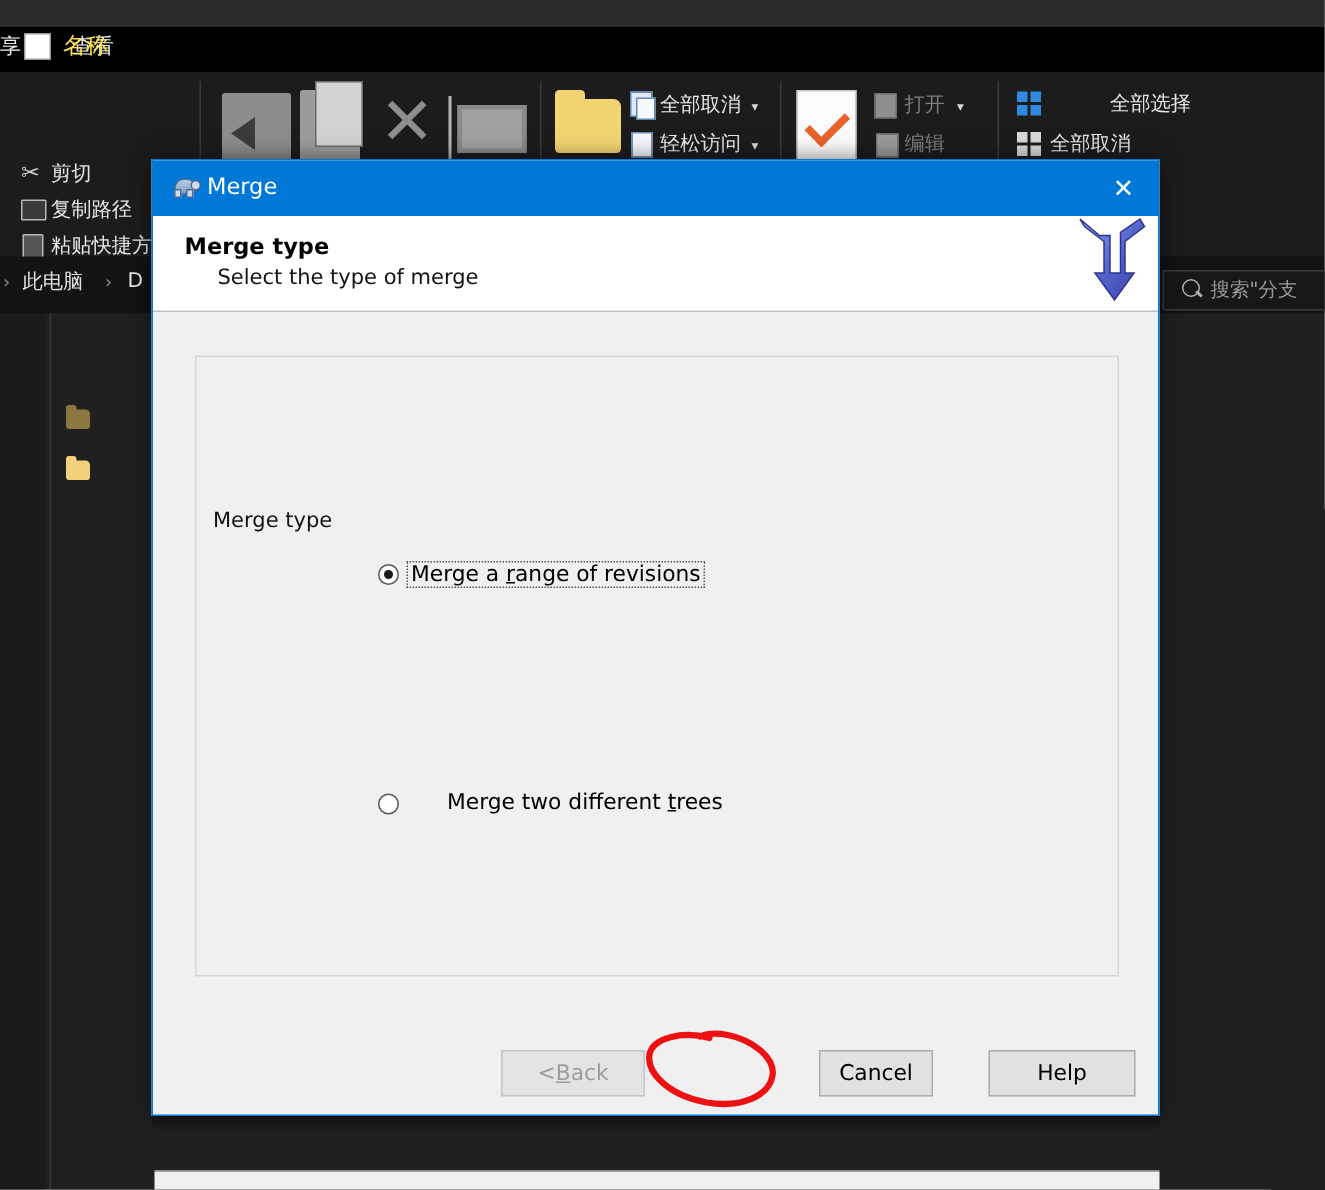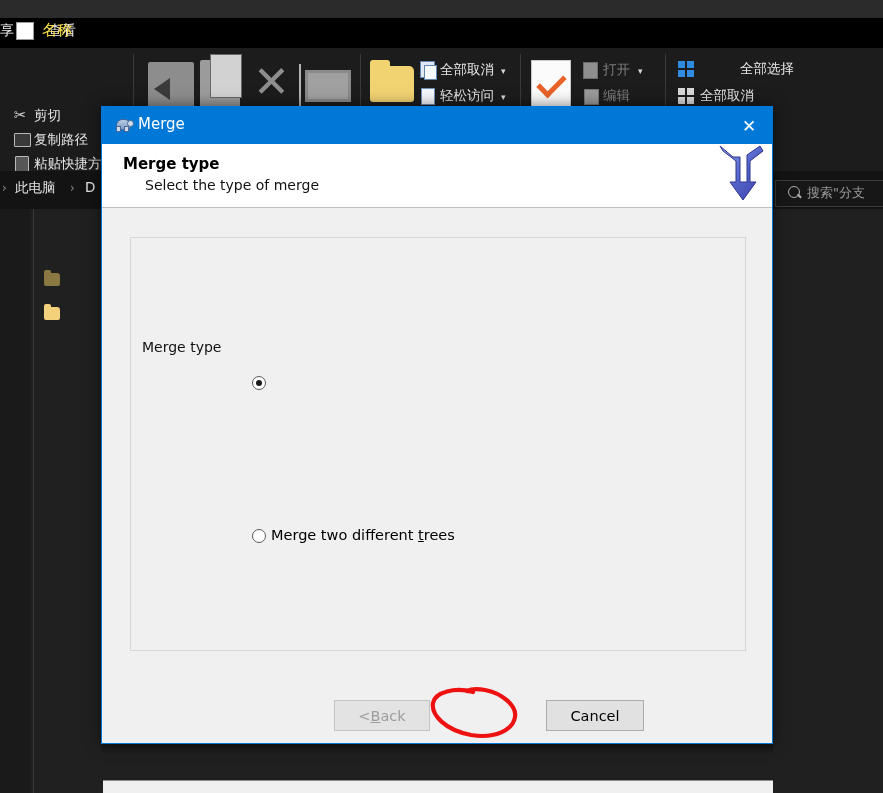--- a/index.html
+++ b/index.html
@@ -119,21 +119,21 @@
   .groupbox{position:absolute;left:28px;top:130px;width:616px;height:414px;
     border:1px solid #d6d6d6;background:#f0f0f0;box-sizing:border-box;}
   .gb-legend{position:absolute;left:36px;top:232px;background:#f0f0f0;padding:0 4px;
     font-size:14px;color:#111;font-family:"DejaVu Sans",sans-serif;}
 
   .radio{position:absolute;width:14px;height:14px;border-radius:50%;
     border:1px solid #5a5a5a;background:#fff;box-sizing:border-box;}
   .radio.on:after{content:"";position:absolute;left:3px;top:3px;width:6px;height:6px;
     border-radius:50%;background:#1a1a1a;}
   .radio-label{position:absolute;font-size:14.5px;color:#000;white-space:nowrap;
-    font-family:"DejaVu Sans",sans-serif;}
+    font-family:"DejaVu Sans",sans-serif;margin-left:27px;}
   .radio-label.focused{border:1px dotted #555;padding:0 2px;margin-left:-3px;}
   .radio-label u{text-decoration:underline;}
   .desc{position:absolute;font-size:14.5px;color:#111;line-height:19px;
     font-family:"DejaVu Sans",sans-serif;}
 
   .dlg-footsep{position:absolute;left:1px;top:673px;width:670px;height:1px;background:#8c8c8c;}
   .dlg-foot{position:absolute;left:1px;top:674px;width:670px;height:69px;background:#f0f0f0;}
 
   .btn{position:absolute;height:31px;background:#e1e1e1;border:1px solid #adadad;
     box-sizing:border-box;font-size:14.5px;color:#000;font-family:"DejaVu Sans",sans-serif;
@@ -263,36 +263,38 @@
     <span class="dlg-h1">Merge type</span>
     <span class="dlg-h2">Select the type of merge</span>
   </div>
 
   <div class="dlg-body"></div>
 
   <div class="groupbox"></div>
   <span class="gb-legend">Merge type</span>
 
   <span class="radio on" style="left:150px;top:269px;"></span>
+  <span class="radio-label focused" style="left:172px;top:267px;"><span>Merge a </span><u>r</u><span>ange of revisions</span></span>
 
   <span class="radio" style="left:150px;top:422px;"></span>
   <span class="radio-label" style="left:169px;top:420px;"><span>Merge two different </span><u>t</u><span>rees</span></span>
 
   <div class="dlg-footsep"></div>
   <div class="dlg-foot"></div>
 
   <div class="btn disabled" style="left:232px;top:593px;width:96px;">
       <span>&lt; </span>
       <u>B</u>
       <span>ack</span>
     </div>
 
 
-  <div class="btn" style="left:444px;top:593px;width:98px;">Cancel</div>
-
+  <div class="btn" style="left:444px;top:593px;width:76px;">Cancel</div>
+
+  <div class="btn" style="left:557px;top:593px;width:98px;">Help</div>
 </div>
 
 <svg class="mergelogo" viewBox="0 0 52 62">
   <defs>
     <linearGradient id="mg" x1="0" y1="0" x2="1" y2="1">
       <stop offset="0" stop-color="#8fa7e8"></stop>
       <stop offset="0.5" stop-color="#5566cc"></stop>
       <stop offset="1" stop-color="#3b3fa8"></stop>
     </linearGradient>
   </defs>

